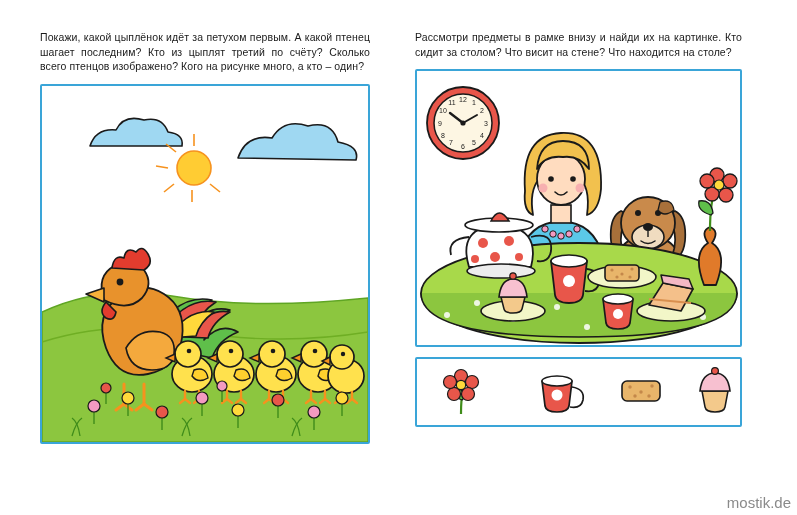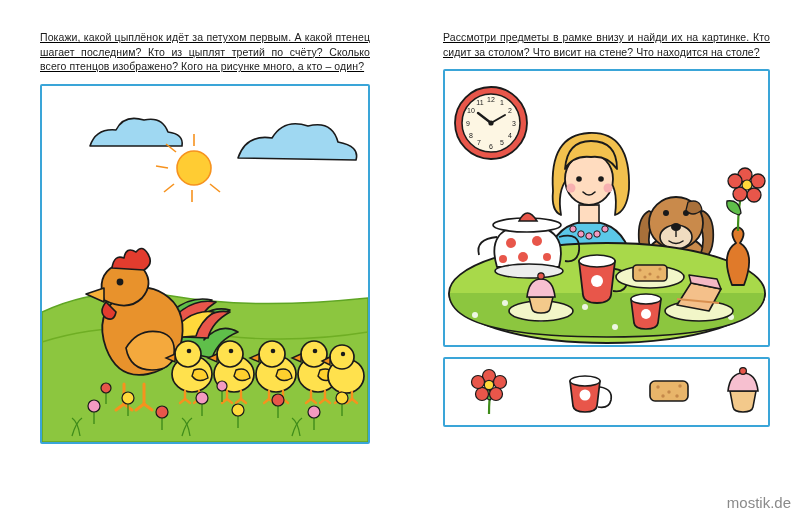--- a/index.html
+++ b/index.html
@@ -15,24 +15,23 @@
     position: relative;
   }
   .page {
     position: absolute;
     inset: 0;
     display: flex;
   }
   .col {
     position: relative;
     box-sizing: border-box;
-    text-decoration: underline;
   }
   .col-left  { position:absolute; left: 40px;  top: 30px; width: 330px; }
-  .col-right { position:absolute; left: 443px; top: 30px; width: 327px; }
+  .col-right { position:absolute; left: 415px; top: 30px; width: 327px; }
 
   .task-text {
     font-size: 10.5px;
     line-height: 14.5px;
     color: #1a1a1a;
     text-align: justify;
     letter-spacing: 0.1px;
     margin: 0 0 10px 0;
     font-family: "Liberation Sans", sans-serif;
   }

